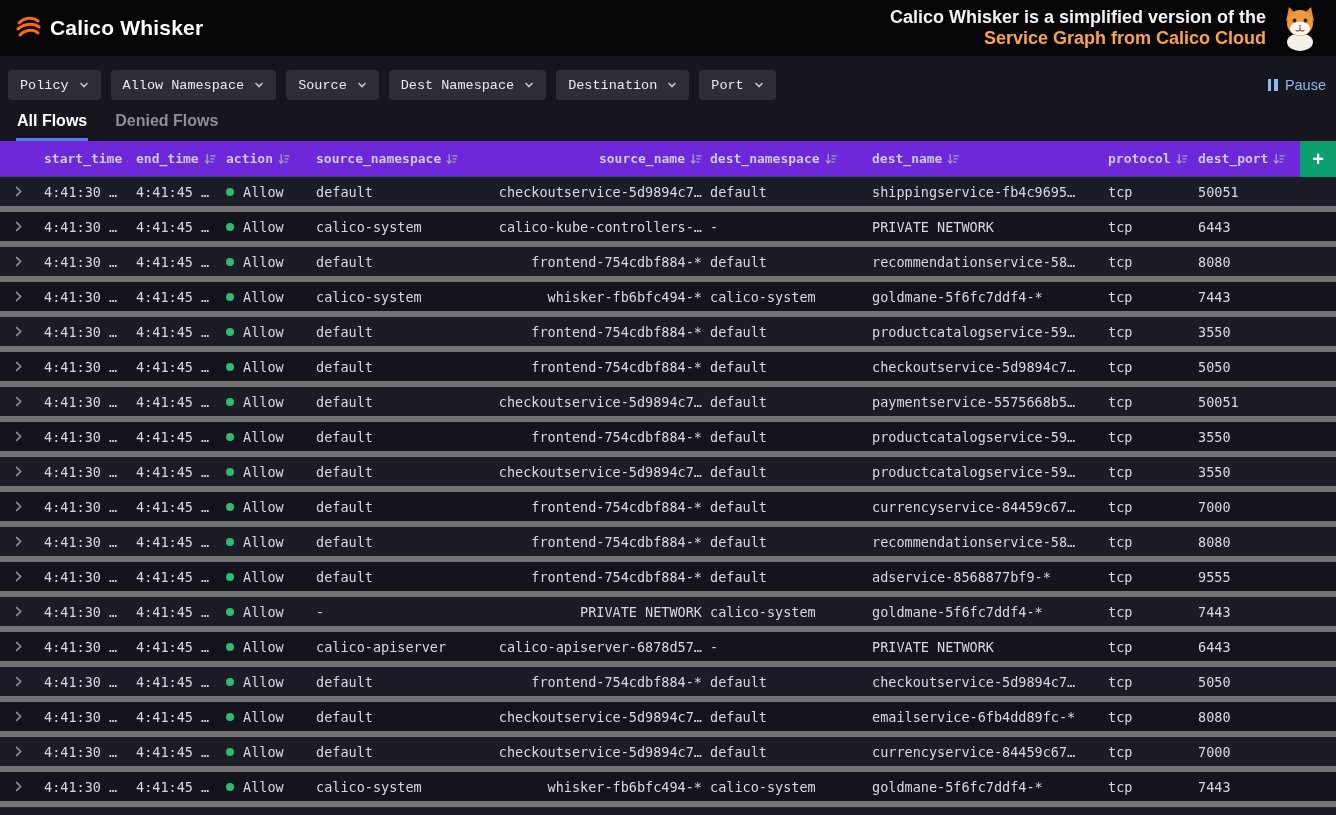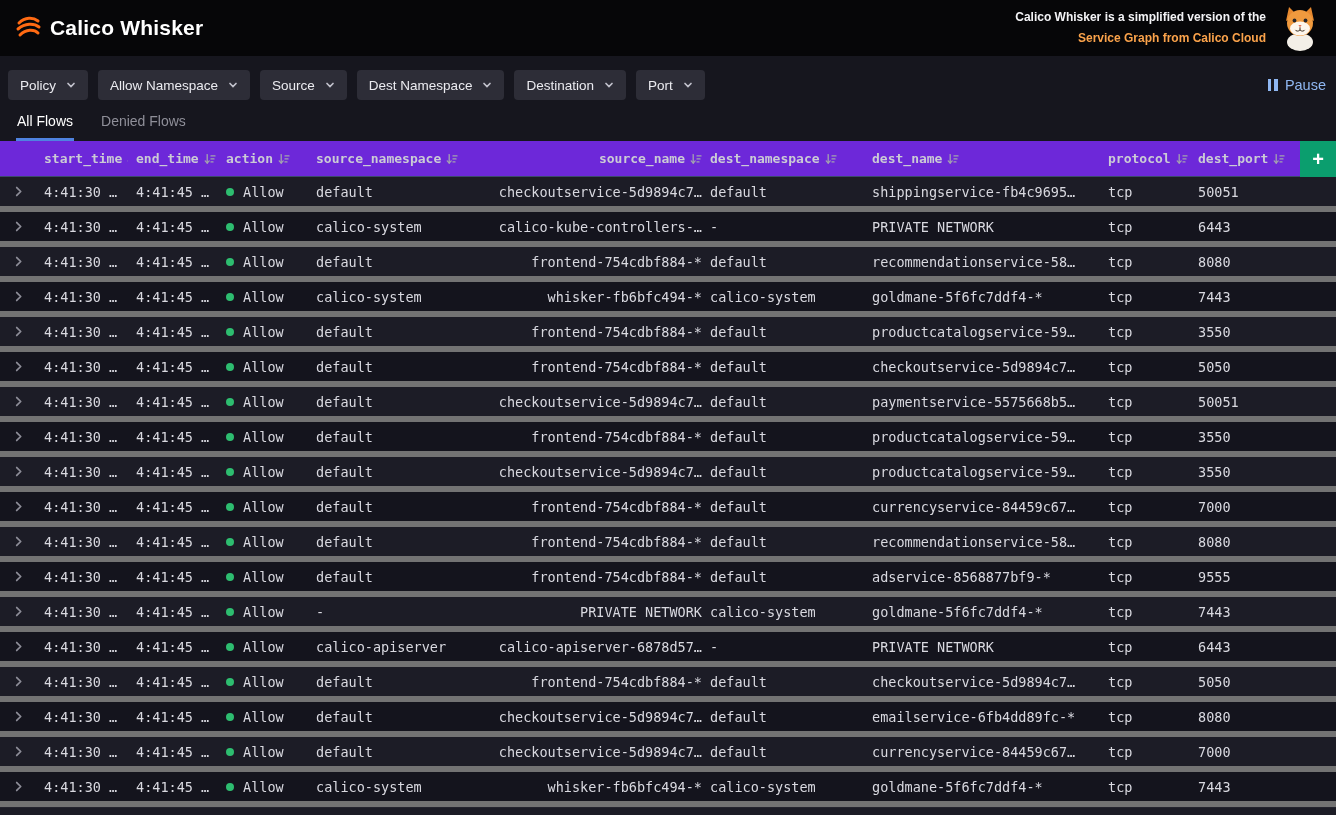--- a/index.html
+++ b/index.html
@@ -21,21 +21,21 @@
   .logo-wrap { display: flex; align-items: center; gap: 8px; }
   .app-title {
     font-size: 21px;
     font-weight: bold;
     color: #ffffff;
     letter-spacing: 0.2px;
   }
   .tagline {
     margin-left: auto;
     text-align: right;
-    font-size: 12px;
+    font-size: 18px;
     line-height: 21px;
     padding-right: 12px;
   }
   .tagline .line1 { color: #f3f3f6; font-weight: 600; }
   .tagline .line2 a, .tagline .line2 {
     color: var(--link-orange, #fba34b);
     font-weight: bold;
     text-decoration: none;
     cursor: pointer;
   }
@@ -53,21 +53,21 @@
     background: #2d2d37;
     border: none;
     border-radius: 4px;
     height: 30px;
     padding: 0 12px;
     display: inline-flex;
     align-items: center;
     gap: 10px;
     color: #ebebf0;
     font-size: 13.5px;
-    font-family: Liberation Sans, sans-serif;
+    font-family: Liberation Mono, monospace;
     cursor: pointer;
   }
   .filter-btn .chev { color: #c2c2cc; display: inline-flex; }
   .pause-btn {
     margin-left: auto;
     margin-right: 0;
     background: none;
     border: none;
     display: inline-flex;
     align-items: center;
@@ -77,21 +77,21 @@
     font-family: "Liberation Sans", sans-serif;
     cursor: pointer;
   }
   .pause-bars { display: inline-flex; gap: 3px; }
   .pause-bars i { display: block; width: 3.5px; height: 12px; background: var(--pause-blue, #8fb7f2); }
 
   
   .tabs { display: flex; gap: 26px; padding: 0 16px; height: 31px; }
   .tab {
     background: none; border: none; cursor: pointer;
-    font-size: 14px; font-weight: 400;
+    font-size: 16px; font-weight: 700;
     font-family: "Liberation Sans", sans-serif;
     color: #8f8f99;
     padding: 2px 1px 9px;
     border-bottom: 3px solid transparent;
   }
   .tab.active { color: #ffffff; border-bottom-color: var(--tab-underline-blue, #4f83e0); }
 
   
   .flow-table { font-family: "DejaVu Sans Mono", "Liberation Mono", monospace; }
   .thead {

